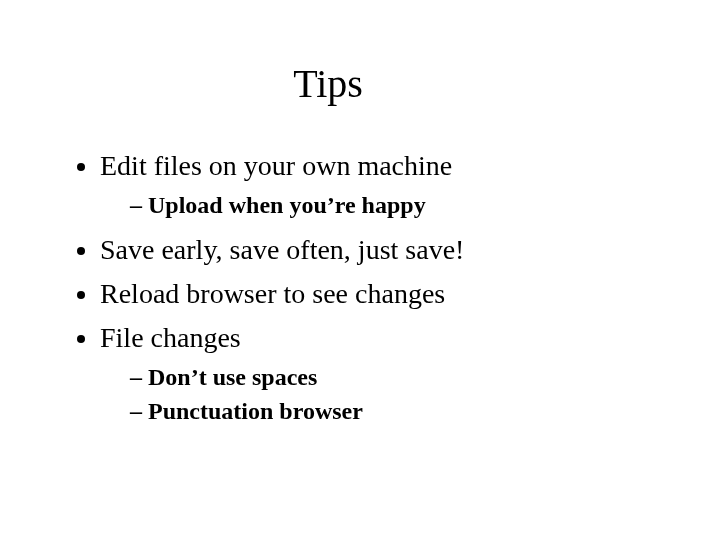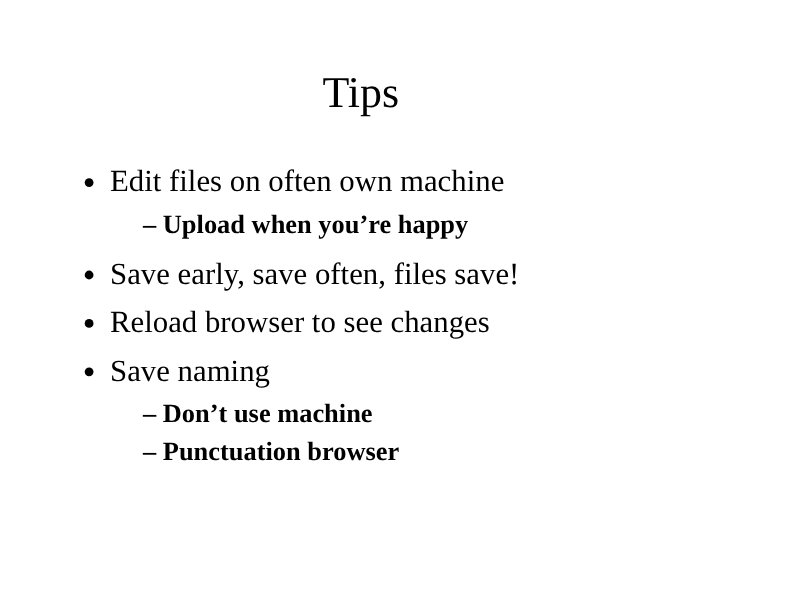--- a/index.html
+++ b/index.html
@@ -48,38 +48,38 @@
   }
 </style>
 </head>
 <body>
 
 <div class="slide">
   <h1 class="title">Tips</h1>
 
   <ul class="level1">
     <li>
-      <span>Edit files on often own machine</span>
+      <span>Edit files on your own machine</span>
       <ul class="level2">
         <li>
           <span>Upload when you’re happy</span>
         </li>
       </ul>
     </li>
     <li>
-      <span>Save early, save often, files save!</span>
+      <span>Save early, save often, just save!</span>
     </li>
     <li>
       <span>Reload browser to see changes</span>
     </li>
     <li>
-      <span>Save naming</span>
+      <span>File changes</span>
       <ul class="level2">
         <li>
-          <span>Don’t use machine</span>
+          <span>Don’t use spaces</span>
         </li>
         <li>
           <span>Punctuation browser</span>
         </li>
       </ul>
     </li>
   </ul>
 </div>
 
 </body></html>

